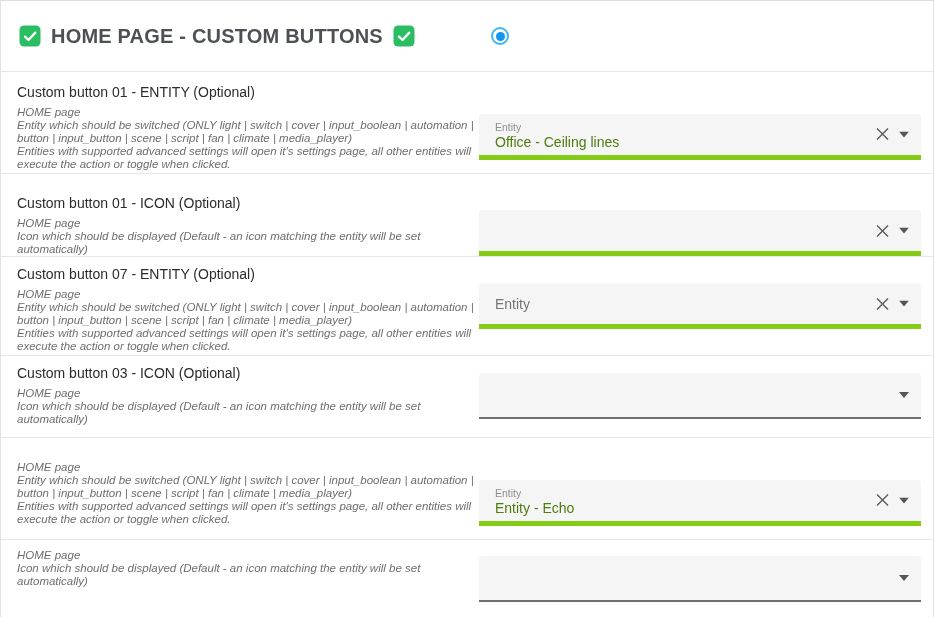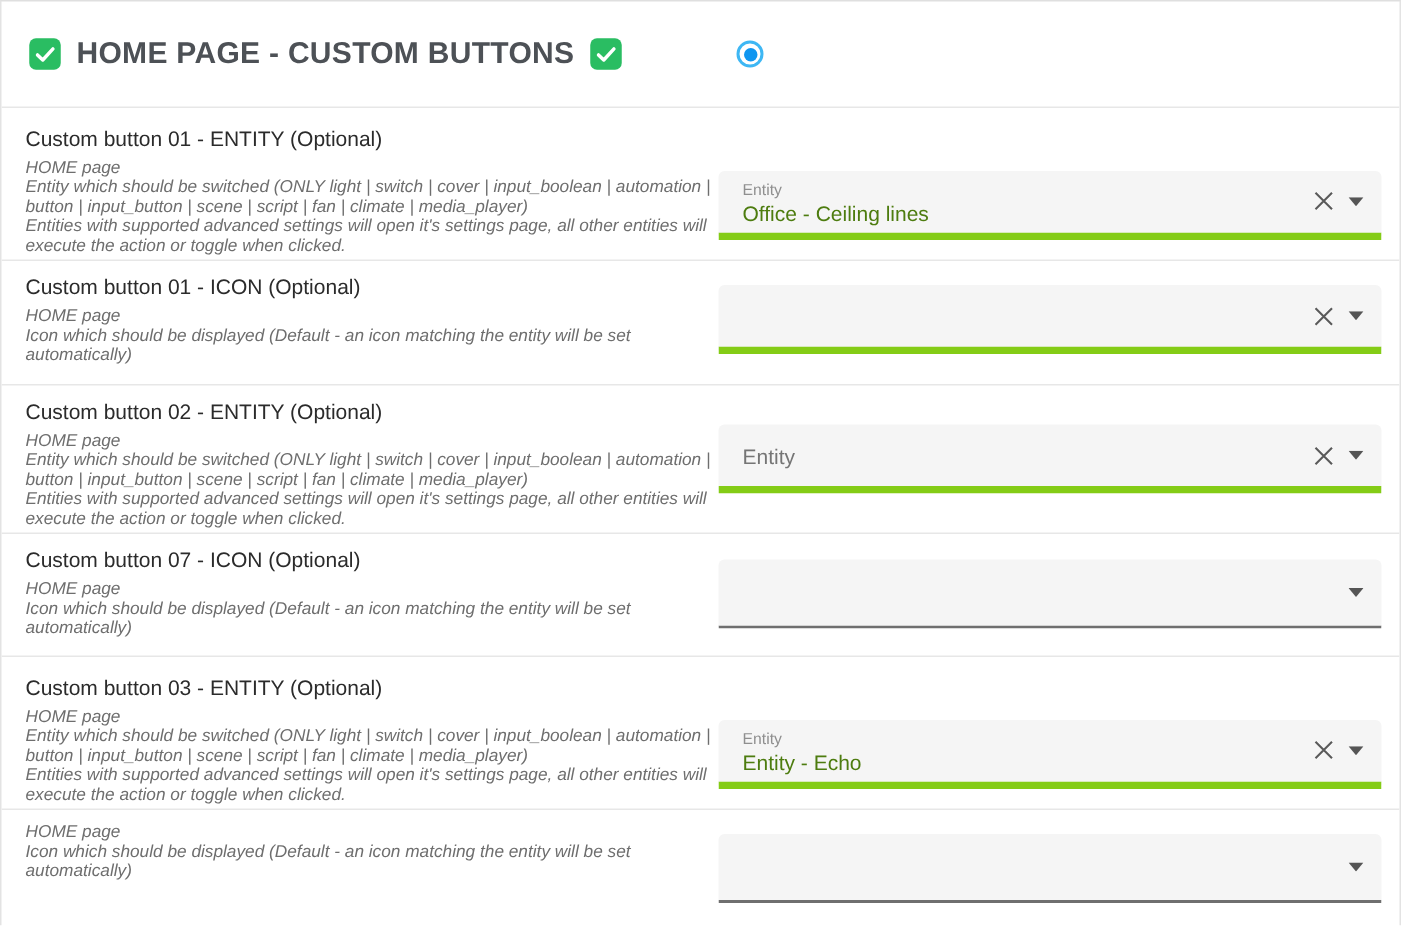--- a/index.html
+++ b/index.html
@@ -24,21 +24,21 @@
     border:2px solid #3eb7f4; border-radius:50%; background:#fff;
   }
   .radio .dot {
     position:absolute; left:50%; top:50%; width:9px; height:9px; margin:-4.5px 0 0 -4.5px;
     border-radius:50%; background:#1096f0;
   }
   .sec {display:flex; box-sizing:border-box; border-bottom:1px solid #e7e7e7;}
   .sec:last-child {border-bottom:none;}
   .sec .left {width:478px; box-sizing:border-box; padding:9px 16px 0 16px; flex:0 0 auto;}
   .sec .right {flex:1 1 auto; margin-right:12px; min-width:0;}
-  .h102 {height:102px;align-items:center;} .h99 {height:99px;} .h83 {height:83px;} .h82 {height:82px;} .h77 {height:77px;}
+  .h102 {height:102px;align-items:center;} .h99 {height:99px;} .h83 {height:83px;align-items:flex-end;} .h82 {height:82px;} .h77 {height:77px;}
   .mt28 {margin-top:28px;} .mt26 {margin-top:26px;} .mt17 {margin-top:17px;} .mt16 {margin-top:16px;}
   .sec-title {font-size:14px; color:#2b2b2b; line-height:17px; margin-bottom:5px; white-space:nowrap;}
   .sec-desc {font-style:italic; font-size:11.5px; color:#6e6e6e; line-height:13px;}
   .sec-desc div {white-space:nowrap;}
   .field {
     position:relative; height:46px; box-sizing:border-box; background:#f5f5f5;
     border-radius:4px 4px 0 0; border-bottom:5px solid #84cc16; cursor:pointer;
   }
   .field.thick {border-bottom:2px solid #6f6f6f;}
   .f-label {position:absolute; left:16px; top:7px; font-size:10.5px; color:#8f8f8f;}
@@ -127,21 +127,21 @@
                 <path d="M0 0 H10 L5 6 Z" fill="#555555"></path>
               </svg>
             </span>
         </span>
       </div>
     </div>
   </div>
 
   <div class="sec h99">
     <div class="left">
-      <div class="sec-title">Custom button 02 - ENTITY (Optional)</div>
+      <div class="sec-title">Custom button 07 - ENTITY (Optional)</div>
       <div class="sec-desc">
         <div>HOME page</div>
         <div>Entity which should be switched (ONLY light | switch | cover | input_boolean | automation |</div>
         <div>button | input_button | scene | script | fan | climate | media_player)</div>
         <div>Entities with supported advanced settings will open it's settings page, all other entities will</div>
         <div>execute the action or toggle when clicked.</div>
       </div>
     </div>
     <div class="right">
       <div class="field mt26">
@@ -157,21 +157,21 @@
                 <path d="M0 0 H10 L5 6 Z" fill="#555555"></path>
               </svg>
             </span>
         </span>
       </div>
     </div>
   </div>
 
   <div class="sec h82">
     <div class="left">
-      <div class="sec-title">Custom button 07 - ICON (Optional)</div>
+      <div class="sec-title">Custom button 03 - ICON (Optional)</div>
       <div class="sec-desc">
         <div>HOME page</div>
         <div>Icon which should be displayed (Default - an icon matching the entity will be set</div>
         <div>automatically)</div>
       </div>
     </div>
     <div class="right">
       <div class="field thick mt17">
         <span class="f-icons">
           <span class="caret-icon">
@@ -179,21 +179,20 @@
                 <path d="M0 0 H10 L5 6 Z" fill="#555555"></path>
               </svg>
             </span>
         </span>
       </div>
     </div>
   </div>
 
   <div class="sec h102">
     <div class="left">
-      <div class="sec-title">Custom button 03 - ENTITY (Optional)</div>
       <div class="sec-desc">
         <div>HOME page</div>
         <div>Entity which should be switched (ONLY light | switch | cover | input_boolean | automation |</div>
         <div>button | input_button | scene | script | fan | climate | media_player)</div>
         <div>Entities with supported advanced settings will open it's settings page, all other entities will</div>
         <div>execute the action or toggle when clicked.</div>
       </div>
     </div>
     <div class="right">
       <div class="field mt28">

